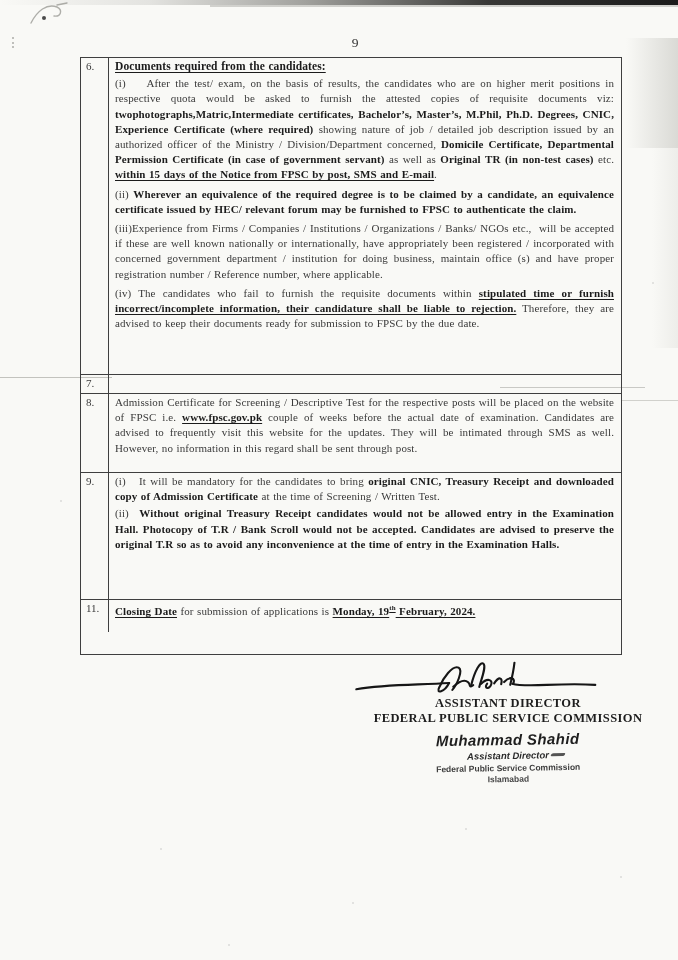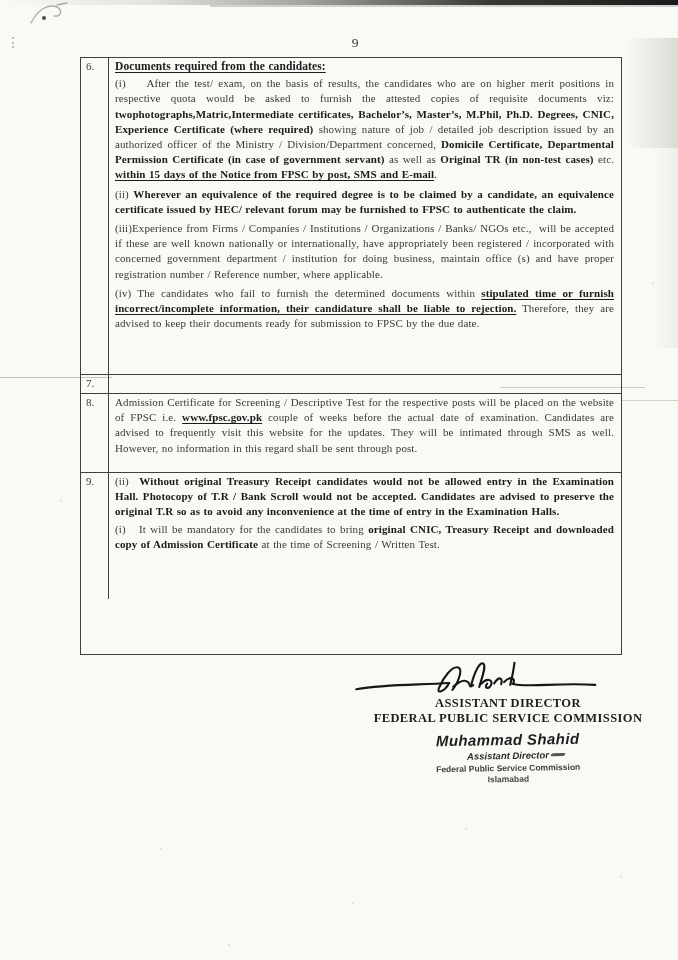--- a/index.html
+++ b/index.html
@@ -97,37 +97,43 @@
   <div class="pagenum">9</div>
 
   <div class="ntable">
       <div class="trow">
         <div class="cnum">6.</div>
         <div class="ccontent">
           <div class="para phead"><span class="b u">Documents required from the candidates:</span></div>
           <div class="para"><span>(i)&nbsp;&nbsp;&nbsp;&nbsp;After the test/ exam, on the basis of results, the candidates who are on higher merit positions in respective quota would be asked to furnish the attested copies of requisite documents viz: </span><span class="b">twophotographs,Matric,Intermediate certificates, Bachelor’s, Master’s, M.Phil, Ph.D. Degrees, CNIC, Experience Certificate (where required)</span><span> showing nature of job / detailed job description issued by an authorized officer of the Ministry / Division/Department concerned, </span><span class="b">Domicile Certificate, Departmental Permission Certificate (in case of government servant)</span><span> as well as </span><span class="b">Original TR (in non-test cases)</span><span> etc. </span><span class="b u">within 15 days of the Notice from FPSC by post, SMS and E-mail</span><span>.</span></div>
           <div class="para"><span>(ii) </span><span class="b">Wherever an equivalence of the required degree is to be claimed by a candidate, an equivalence certificate issued by HEC/ relevant forum may be furnished to FPSC to authenticate the claim.</span></div>
           <div class="para"><span>(iii)Experience from Firms / Companies / Institutions / Organizations / Banks/ NGOs etc.,&nbsp; will be accepted if these are well known nationally or internationally, have appropriately been registered / incorporated with concerned government department / institution for doing business, maintain office (s) and have proper registration number / Reference number, where applicable.</span></div>
-          <div class="para"><span>(iv) The candidates who fail to furnish the determined documents within </span><span class="b u">stipulated time or furnish incorrect/incomplete information, their candidature shall be liable to rejection.</span><span> Therefore, they are advised to keep their documents ready for submission to FPSC by the due date.</span></div>
+          <div class="para"><span>(iv) The candidates who fail to furnish the requisite documents within </span><span class="b u">stipulated time or furnish incorrect/incomplete information, their candidature shall be liable to rejection.</span><span> Therefore, they are advised to keep their documents ready for submission to FPSC by the due date.</span></div>
         </div>
       </div>
       <div class="trow">
         <div class="cnum">7.</div>
       </div>
       <div class="trow">
         <div class="cnum">8.</div>
         <div class="ccontent">
           <div class="para"><span>Admission Certificate for Screening / Descriptive Test for the respective posts will be placed on the website of FPSC i.e. </span><span class="b u">www.fpsc.gov.pk</span><span> couple of weeks before the actual date of examination. Candidates are advised to frequently visit this website for the updates. They will be intimated through SMS as well. However, no information in this regard shall be sent through post.</span></div>
         </div>
       </div>
       <div class="trow">
         <div class="cnum">9.</div>
         <div class="ccontent">
+          <div class="para"><span>(i)&nbsp;&nbsp;&nbsp;It will be mandatory for the candidates to bring </span><span class="b">original CNIC, Treasury Receipt and downloaded copy of Admission Certificate</span><span> at the time of Screening / Written Test.</span></div>
           <div class="para"><span>(ii)&nbsp; </span><span class="b">Without original Treasury Receipt candidates would not be allowed entry in the Examination Hall. Photocopy of T.R / Bank Scroll would not be accepted. Candidates are advised to preserve the original T.R so as to avoid any inconvenience at the time of entry in the Examination Halls.</span></div>
-          <div class="para"><span>(i)&nbsp;&nbsp;&nbsp;It will be mandatory for the candidates to bring </span><span class="b">original CNIC, Treasury Receipt and downloaded copy of Admission Certificate</span><span> at the time of Screening / Written Test.</span></div>
+        </div>
+      </div>
+      <div class="trow">
+        <div class="cnum">11.</div>
+        <div class="ccontent">
+          <div class="para"><span class="b u">Closing Date</span><span> for submission of applications is </span><span class="b u">Monday, 19</span><span class="b u sup">th</span><span class="b u"> February, 2024.</span></div>
         </div>
       </div>
     </div>
 
   <div class="sig">
     <svg width="250" height="42" viewBox="0 0 250 42">
       <g fill="none" stroke="#161616" stroke-width="2.1" stroke-linecap="round" transform="rotate(-2 125 21)">
         <path d="M4 27 C34 23 66 25 97 24"></path>
         <path d="M97 24 C92 33 83 35 87 28 C91 19 101 6 107 9 C112 12 104 27 100 31"></path>
         <path d="M101 28 C108 22 113 21 116 24 C119 27 116 30 121 27"></path>

